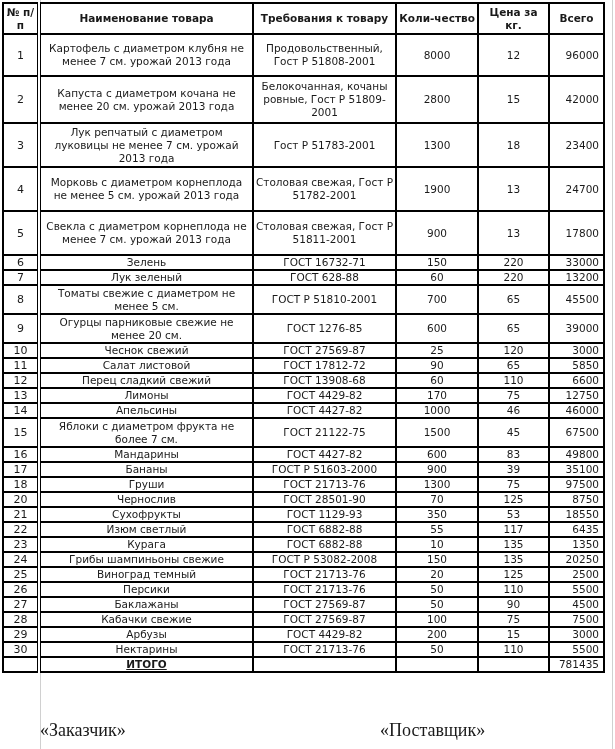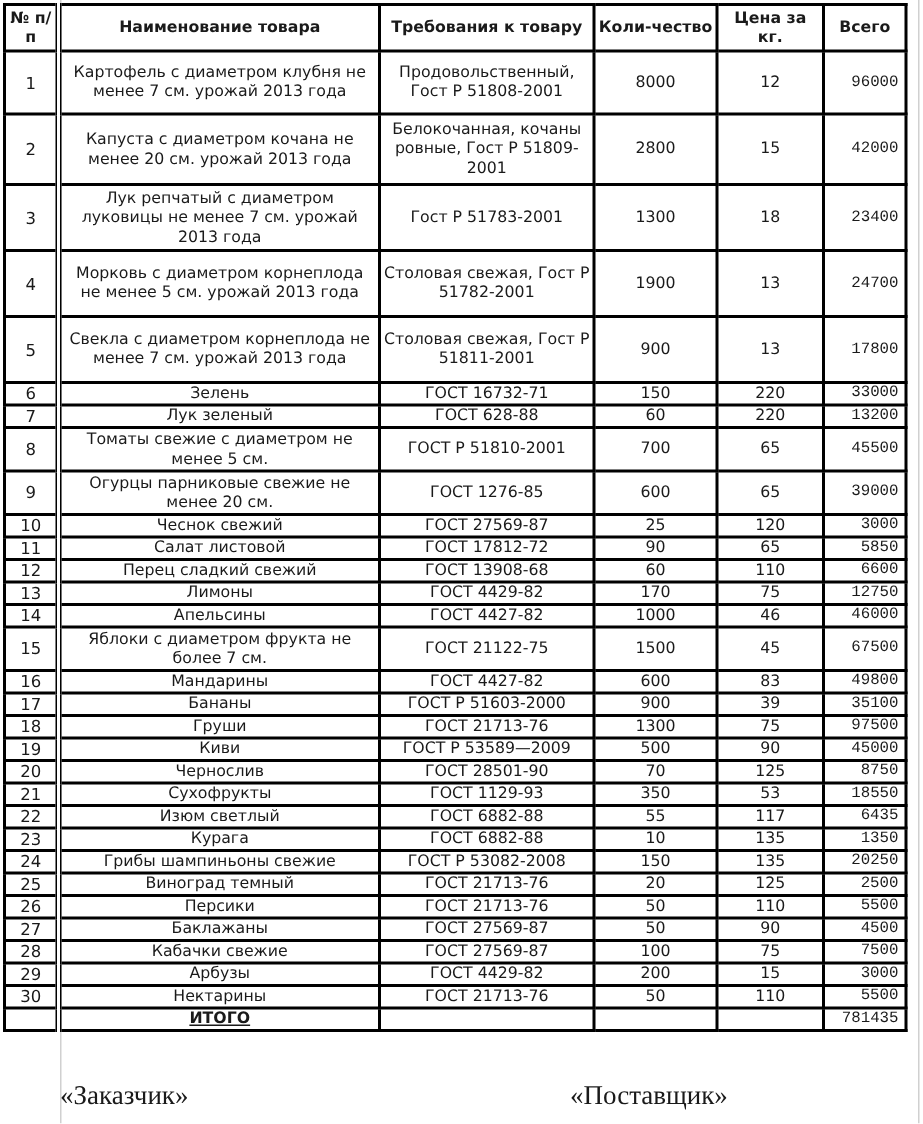--- a/index.html
+++ b/index.html
@@ -8,21 +8,21 @@
   .sheet { position:absolute; left:0; top:0; width:552px; height:749px; }
   .gridline-v { position:absolute; top:0; width:1px; background:#d0d0d0; }
   table.spec { position:absolute; left:2px; top:2px; border-collapse:collapse;
                table-layout:fixed; width:601px; font-size:10.5px; line-height:13px; }
   table.spec td, table.spec th { border:2px solid #000; text-align:center; vertical-align:middle;
                padding:0 2px; overflow:hidden; white-space:normal; }
   table.spec th { font-weight:bold; font-size:10.5px; }
   table.spec td.num { font-size:11px; }
   table.spec td.name-cell { border-left:4px double #000; }
   table.spec th.name-head { border-left:4px double #000; }
-  table.spec td.total { text-align:right; padding-right:4px;font-family:Liberation Mono, monospace; }
+  table.spec td.total { text-align:right; padding-right:4px; }
   .r-h  { height:31px; }
   .r2   { height:42px; }
   .r3   { height:44px; }
   .r3b  { height:47px; }
   .r1   { height:14px; }
   .r2s  { height:29px; }
   .itogo { font-weight:bold;text-decoration:underline; }
   .footer { position:absolute; font-family:"Liberation Serif", "DejaVu Serif", serif; font-size:18px; }
   .cut { position:absolute; left:40px; top:760px; width:560px; height:11px; overflow:hidden;
          font-family:"Liberation Serif", "DejaVu Serif", serif; font-size:20px; }
@@ -192,28 +192,20 @@
         </tr>
         <tr class="r1">
           <td class="num">18</td>
           <td class="name-cell">Груши</td>
           <td>ГОСТ 21713-76</td>
           <td>1300</td>
           <td>75</td>
           <td class="total">97500</td>
         </tr>
         <tr class="r1">
-          <td class="num">19</td>
-          <td class="name-cell">Киви</td>
-          <td>ГОСТ Р 53589—2009</td>
-          <td>500</td>
-          <td>90</td>
-          <td class="total">45000</td>
-        </tr>
-        <tr class="r1">
           <td class="num">20</td>
           <td class="name-cell">Чернослив</td>
           <td>ГОСТ 28501-90</td>
           <td>70</td>
           <td>125</td>
           <td class="total">8750</td>
         </tr>
         <tr class="r1">
           <td class="num">21</td>
           <td class="name-cell">Сухофрукты</td>

